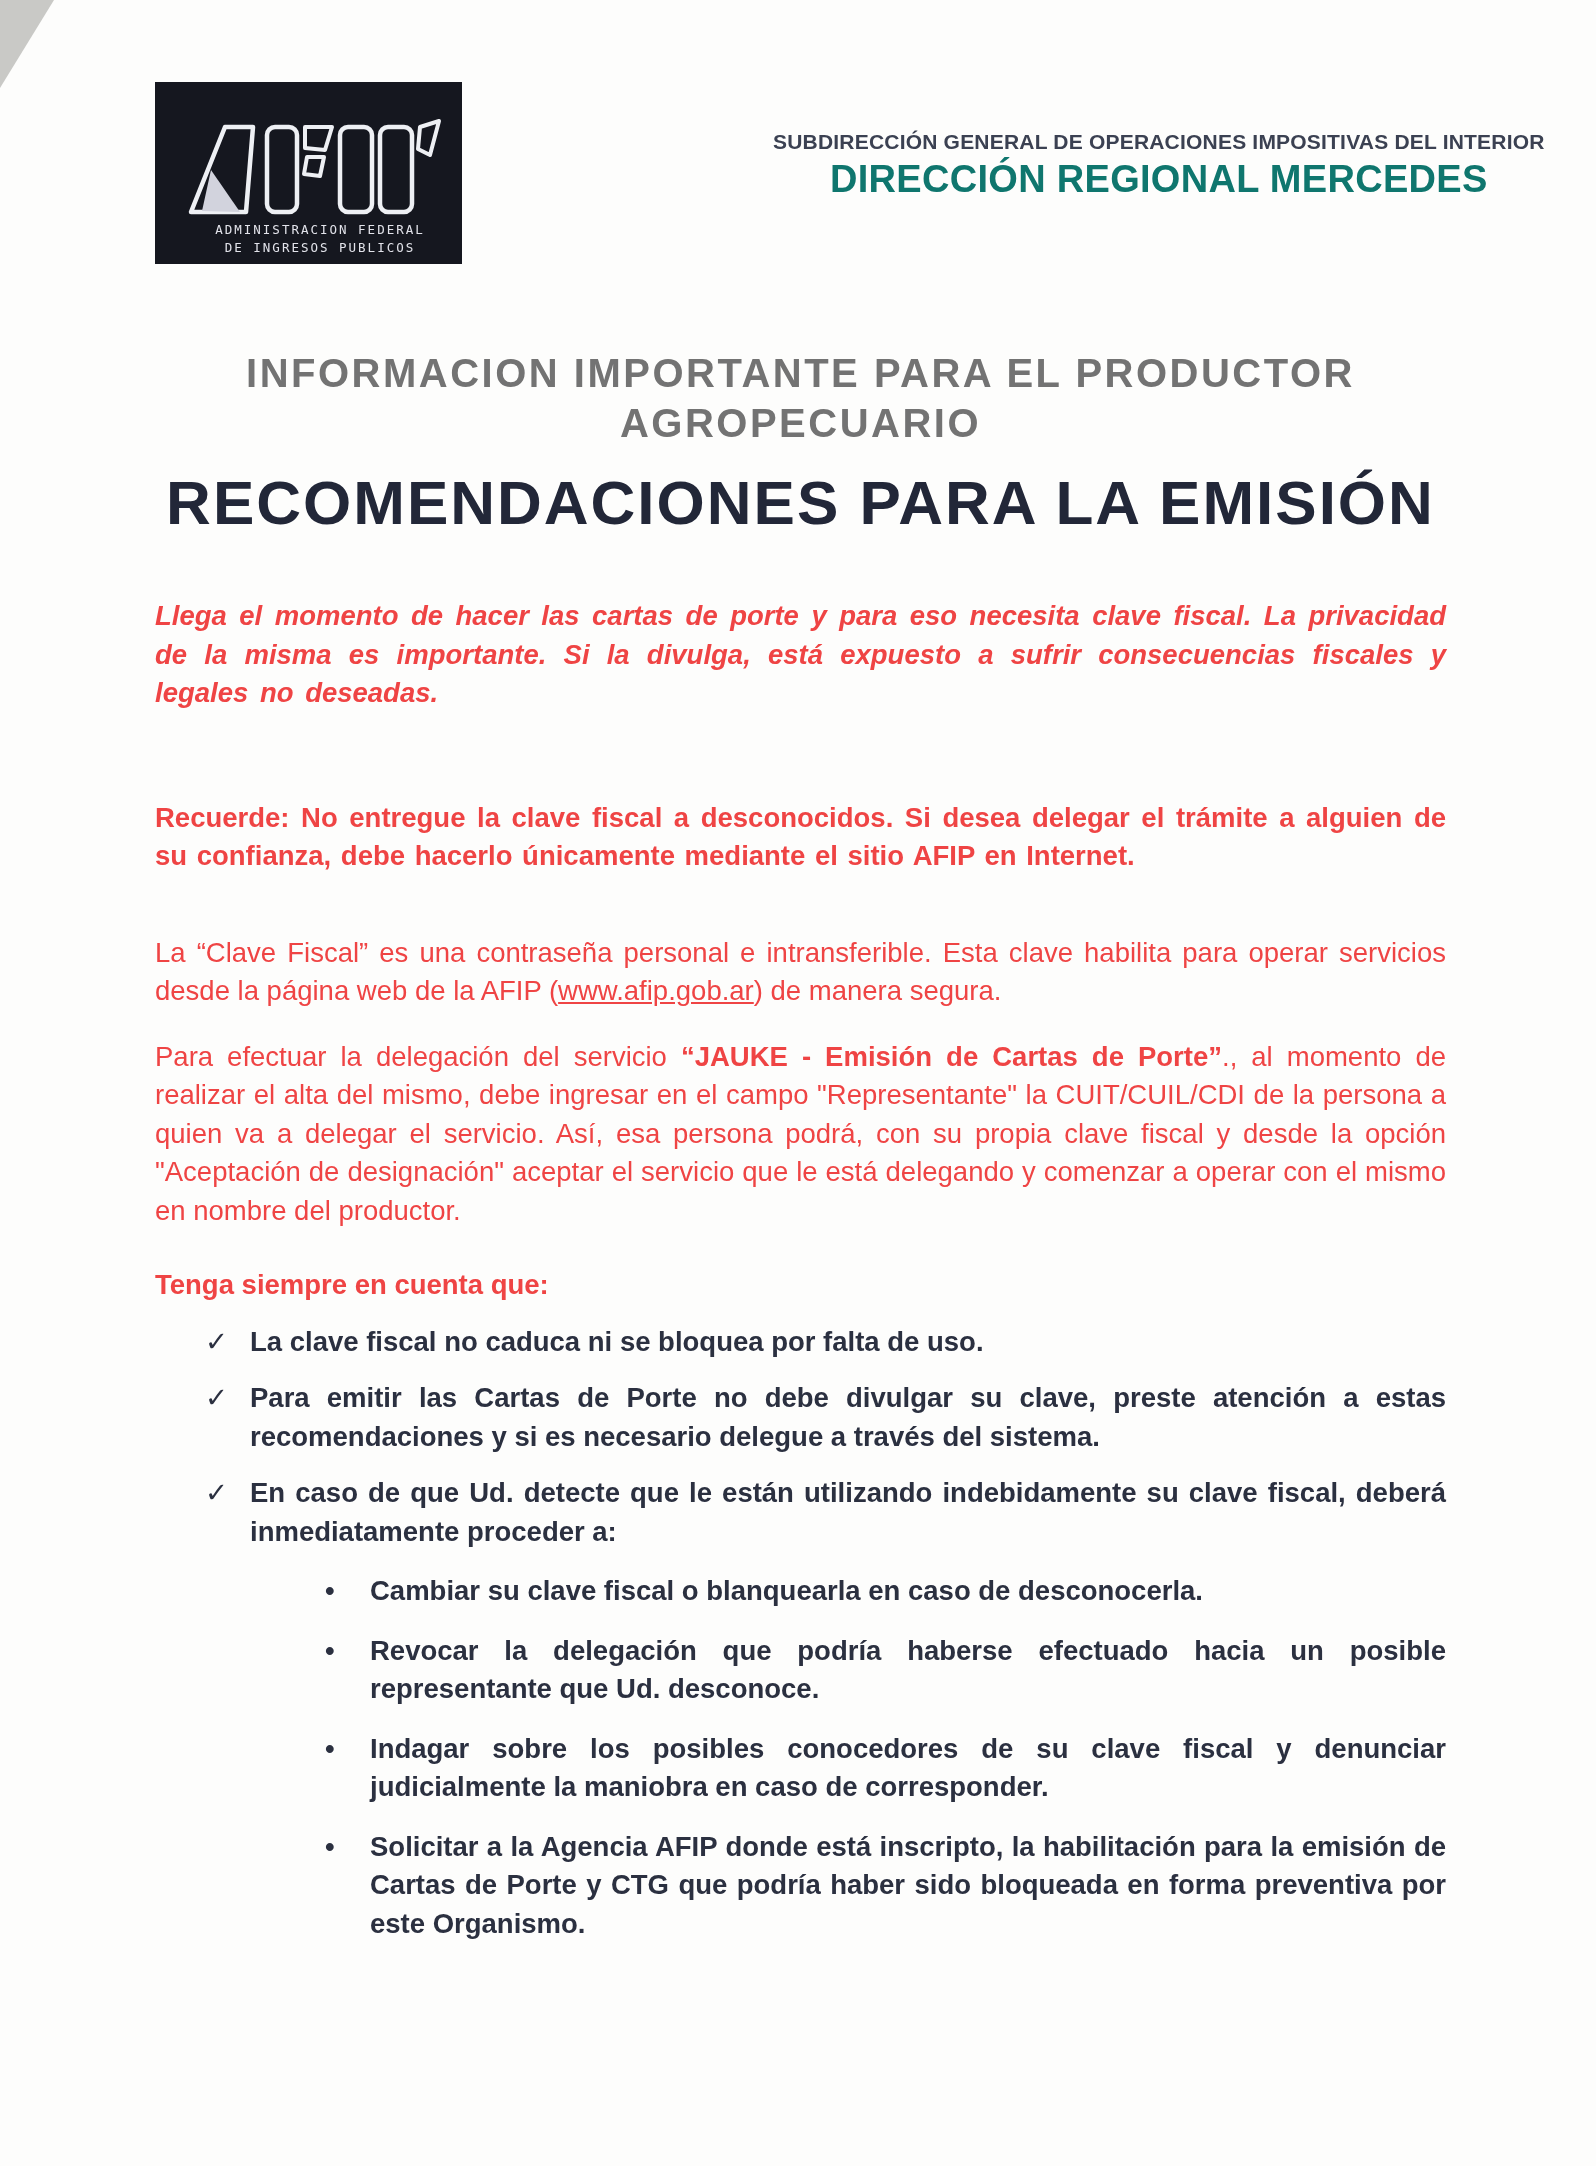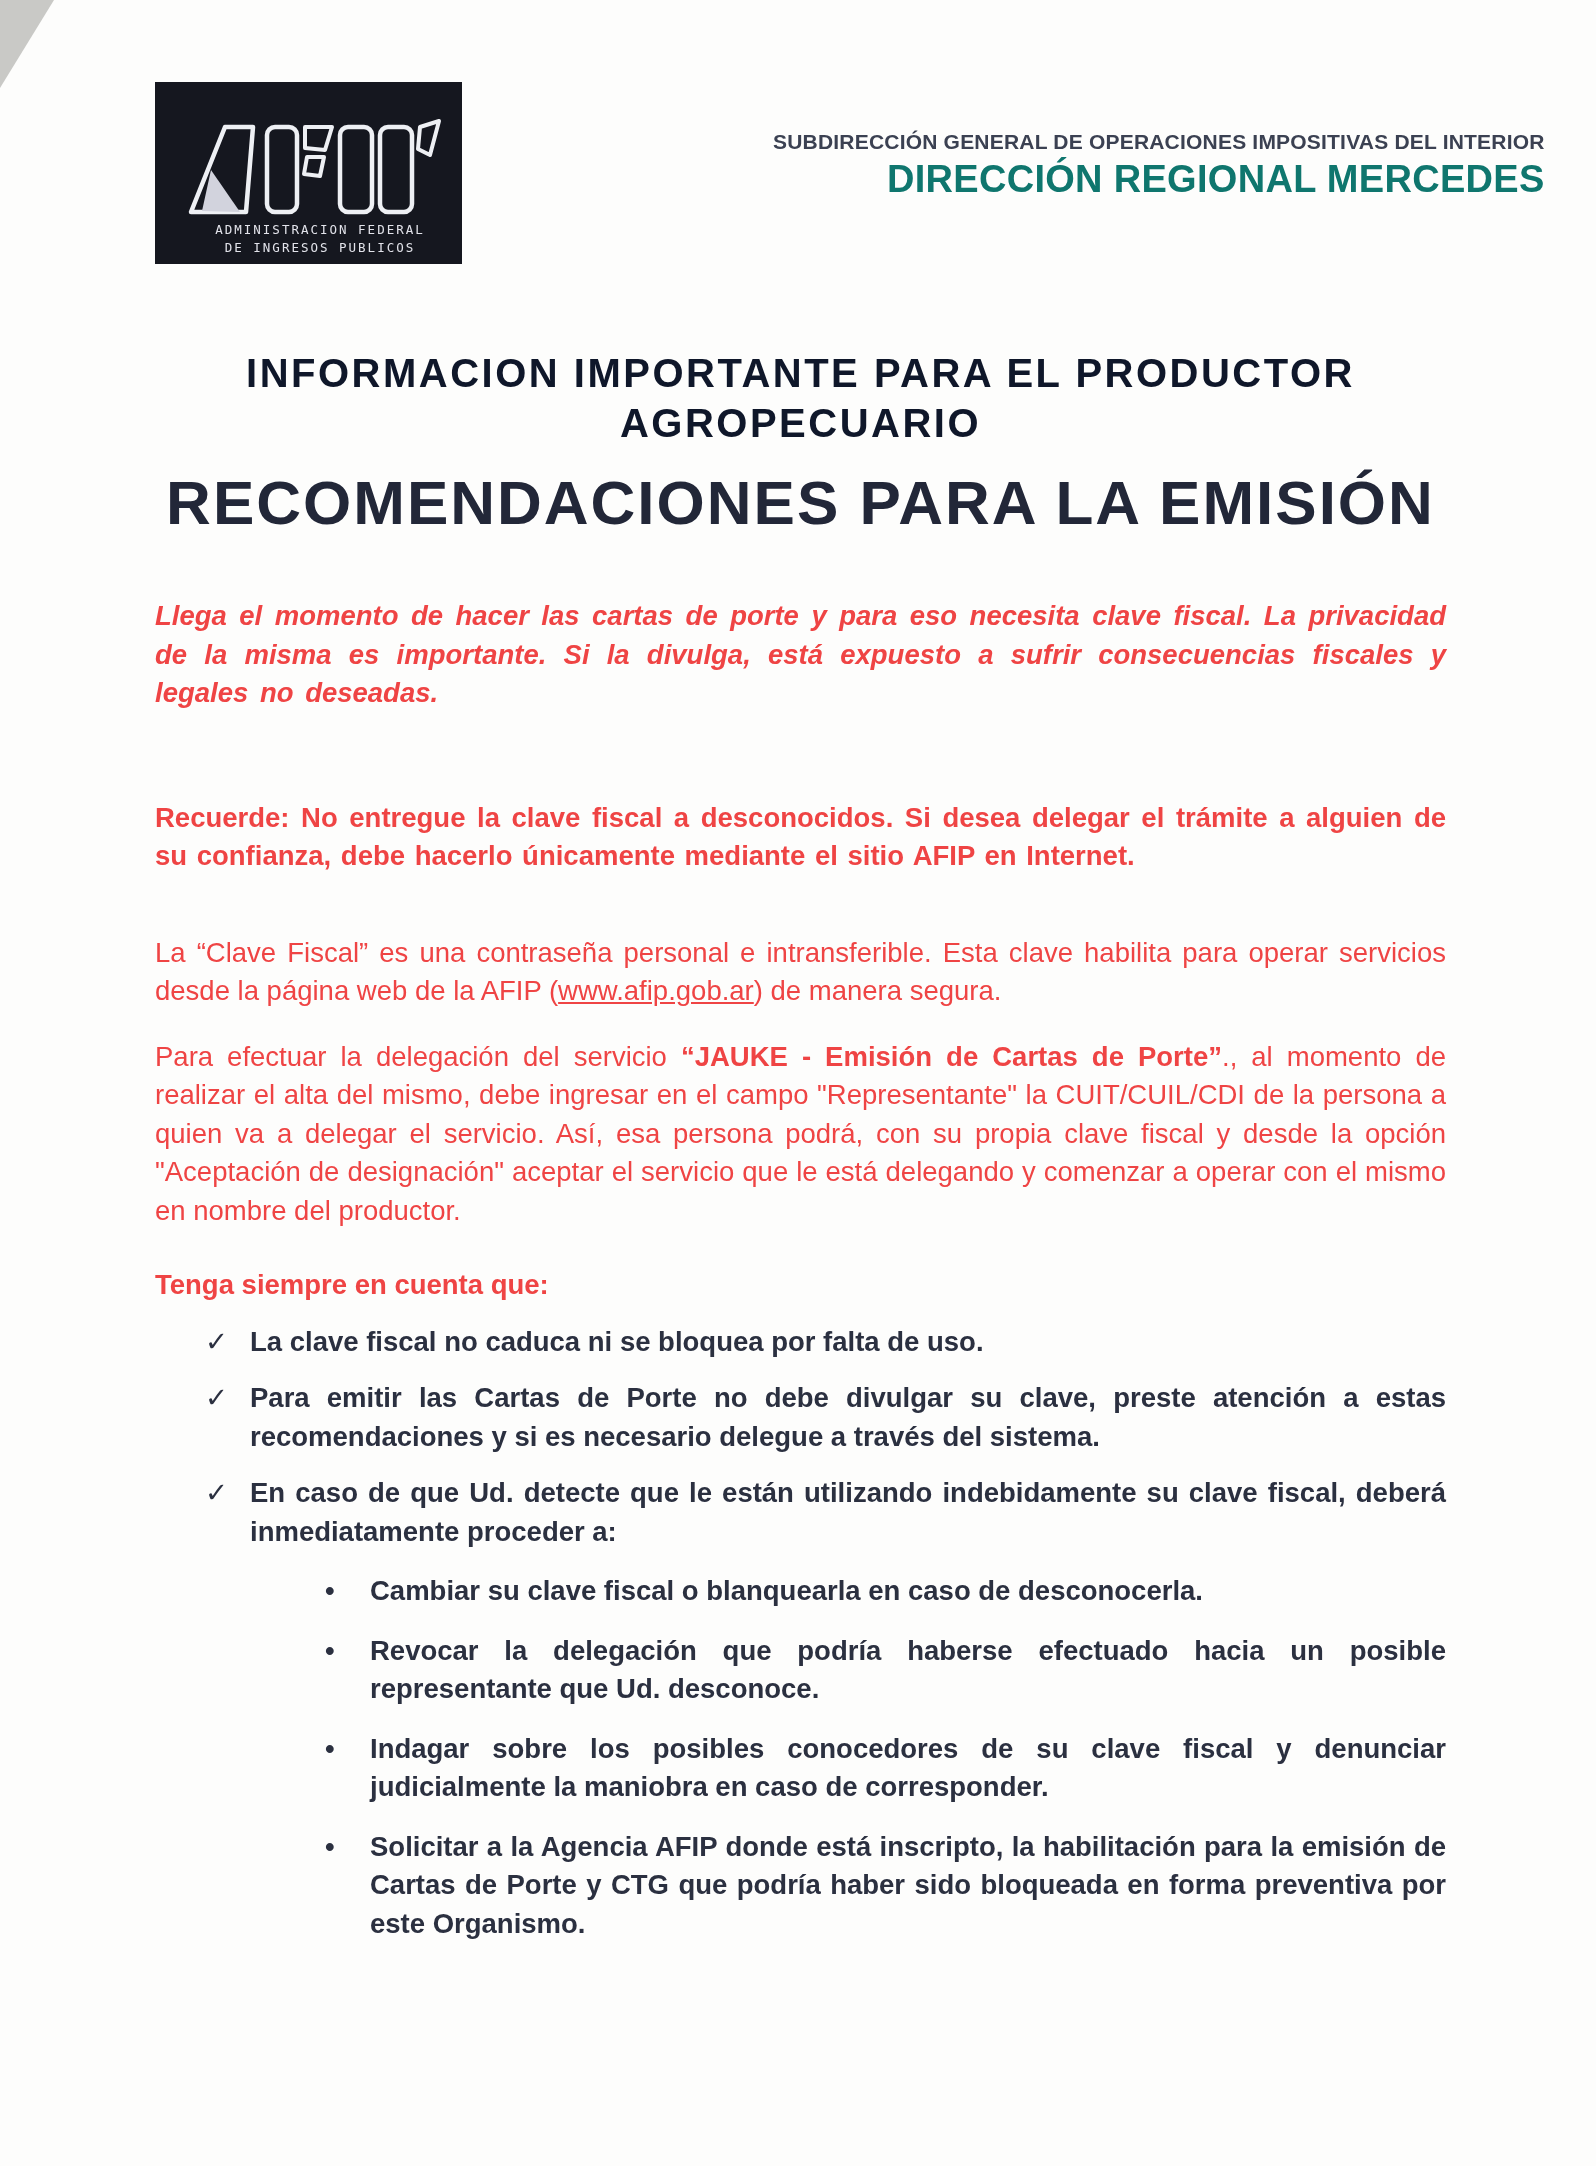--- a/index.html
+++ b/index.html
@@ -17,35 +17,35 @@
     top: 0; left: 0;
     width: 0; height: 0;
     border-top: 88px solid #c9c9c6;
     border-right: 54px solid transparent;
   }
   .content { padding: 0 150px 0 155px; }
 
   
   .header { position: relative; margin-top: 78px; height: 182px; }
   .logo-box { position: absolute; left: 0; top: 4px; width: 307px; height: 142px; }
-  .header-text { position: absolute; left: 618px; top: 52px; text-align: right; }
+  .header-text { position: absolute; left: 618px; top: 52px; text-align: center; }
   .subdir {
     font-size: 21px; font-weight: 700; color: #3b4152;
     letter-spacing: 0.2px; white-space: nowrap;
   }
   .dir {
     font-size: 38px; font-weight: 700; color: #0f766e;
     letter-spacing: 0.3px; margin-top: 4px; white-space: nowrap;
   }
 
   
   .title-small {
     margin: 88px 0 0 0; text-align: center;
     font-size: 40px; font-weight: 800; letter-spacing: 2.5px;
-    line-height: 1.25; color: #0f172a;
+    line-height: 1.25; color: #737373;
   }
   .title-big {
     margin: 20px 0 0 0; text-align: center;
     font-size: 62px; font-weight: 800; letter-spacing: 2px;
     line-height: 1.12; color: #222738;
   }
 
   
   .para {
     font-size: 27.5px; line-height: 1.4; text-align: justify;

